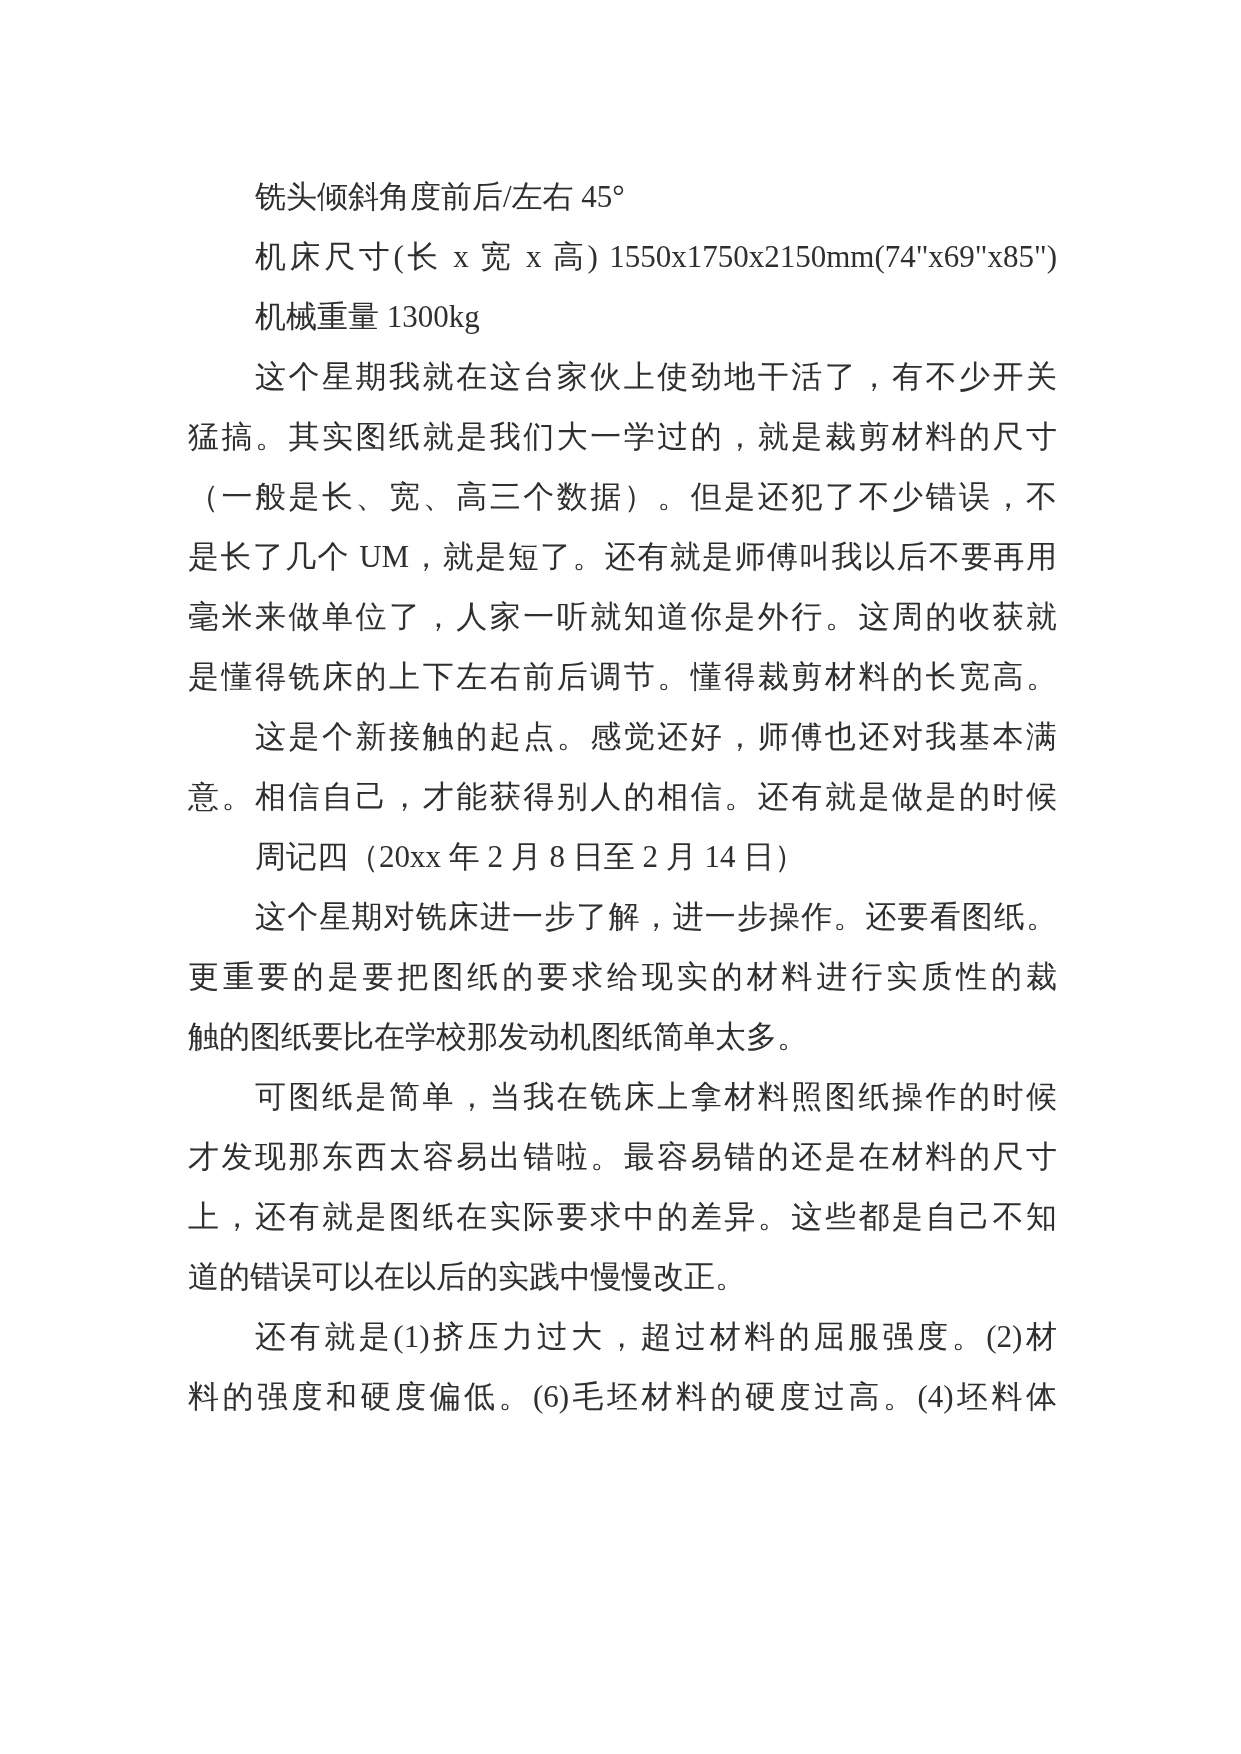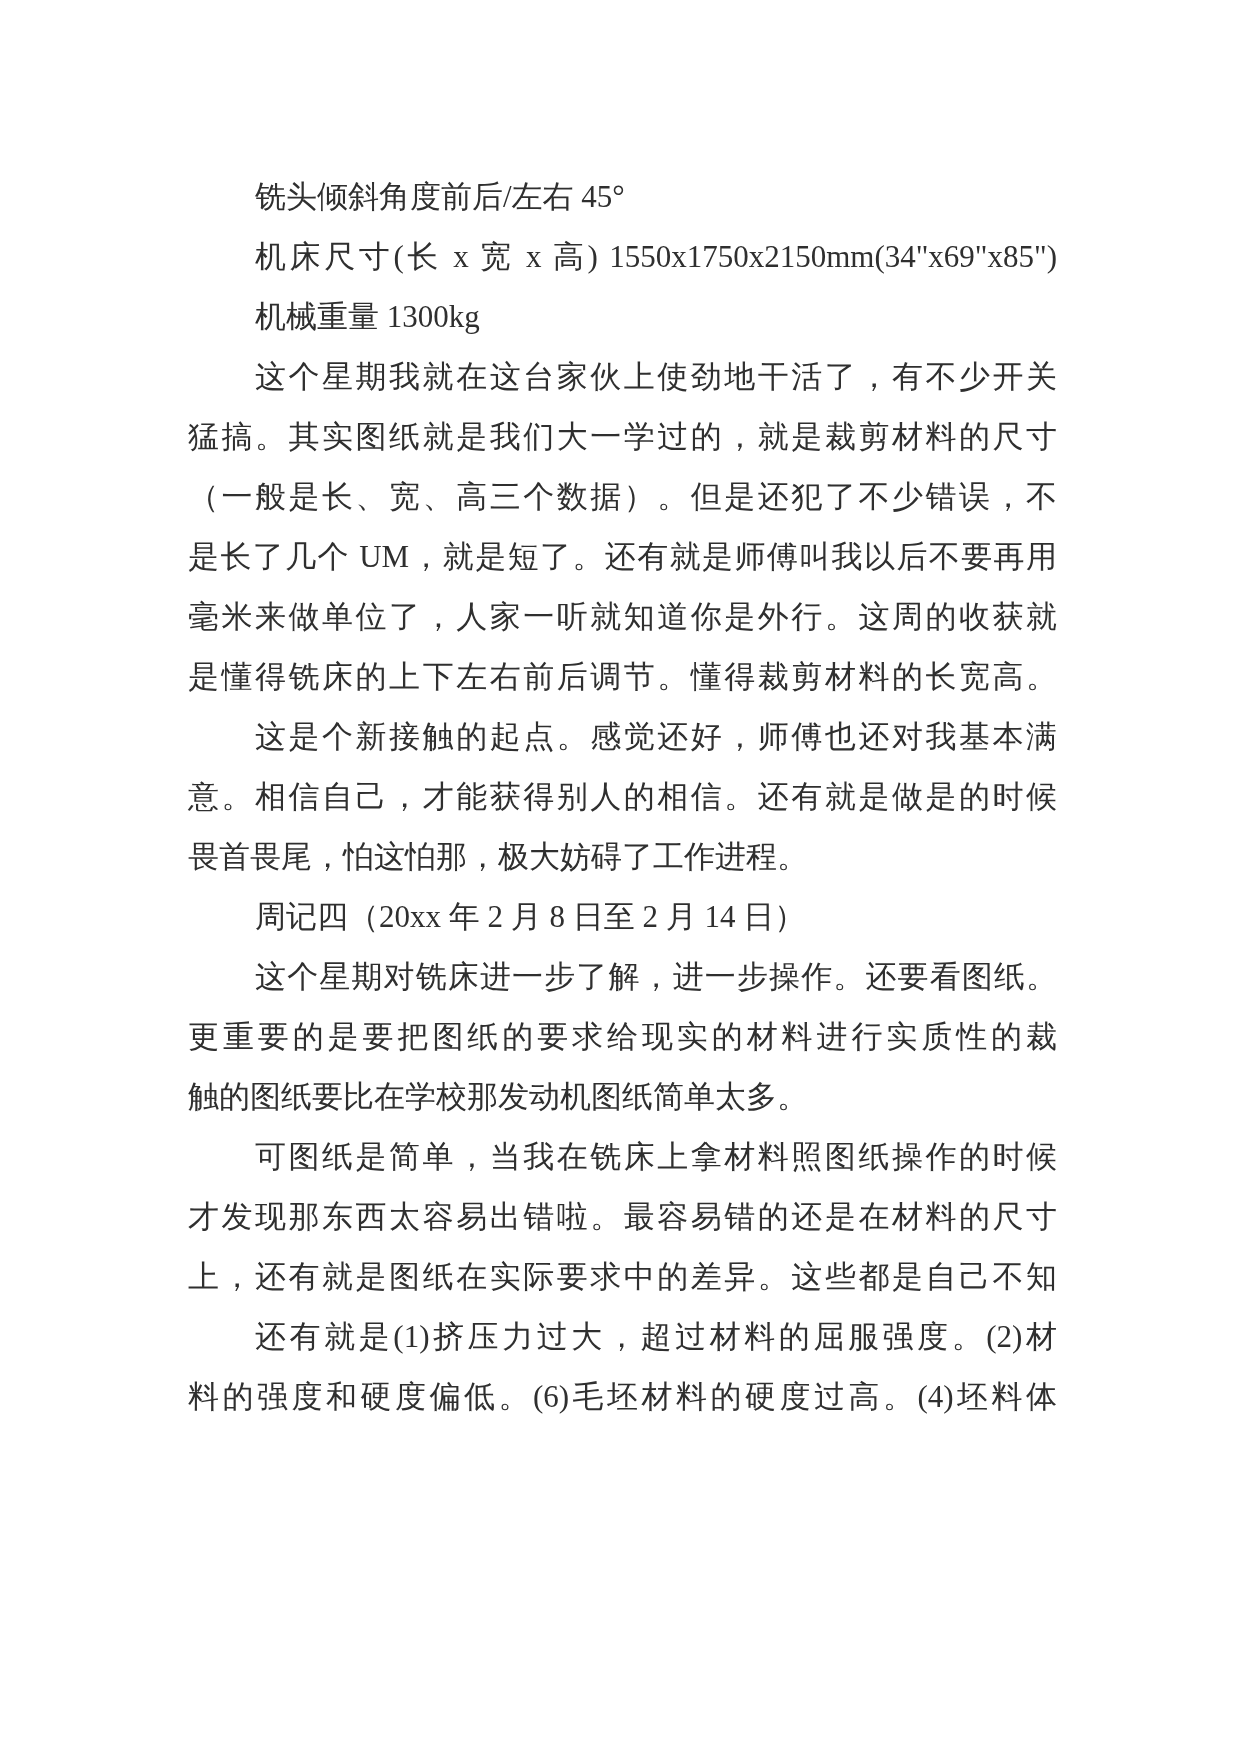--- a/index.html
+++ b/index.html
@@ -51,56 +51,56 @@
 <body>
 
 <div class="page">
   <div class="text-block">
 
     <div class="paragraph">
       <div class="line indent">铣头倾斜角度前后/左右 45°</div>
     </div>
 
     <div class="paragraph">
-      <div class="line indent jl">机床尺寸(长 x 宽 x 高)  1550x1750x2150mm(34"x69"x85")</div>
+      <div class="line indent jl">机床尺寸(长 x 宽 x 高)  1550x1750x2150mm(74"x69"x85")</div>
     </div>
 
     <div class="paragraph">
       <div class="line indent">机械重量 1300kg</div>
     </div>
 
     <div class="paragraph">
       <div class="line indent jl">这个星期我就在这台家伙上使劲地干活了，有不少开关</div>
       <div class="line jl">猛搞。其实图纸就是我们大一学过的，就是裁剪材料的尺寸</div>
       <div class="line jl">（一般是长、宽、高三个数据）。但是还犯了不少错误，不</div>
       <div class="line jl">是长了几个 UM，就是短了。还有就是师傅叫我以后不要再用</div>
       <div class="line jl">毫米来做单位了，人家一听就知道你是外行。这周的收获就</div>
       <div class="line jl">是懂得铣床的上下左右前后调节。懂得裁剪材料的长宽高。</div>
     </div>
 
     <div class="paragraph">
       <div class="line indent jl">这是个新接触的起点。感觉还好，师傅也还对我基本满</div>
       <div class="line jl">意。相信自己，才能获得别人的相信。还有就是做是的时候</div>
-      <div class="line">畏首畏尾，怕这怕那，极大妨碍了工作进程。</div>
     </div>
 
     <div class="paragraph">
       <div class="line indent">周记四（20xx 年 2 月 8 日至 2 月 14 日）</div>
     </div>
 
     <div class="paragraph">
       <div class="line indent jl">这个星期对铣床进一步了解，进一步操作。还要看图纸。</div>
       <div class="line jl">更重要的是要把图纸的要求给现实的材料进行实质性的裁</div>
       <div class="line">触的图纸要比在学校那发动机图纸简单太多。</div>
     </div>
 
     <div class="paragraph">
       <div class="line indent jl">可图纸是简单，当我在铣床上拿材料照图纸操作的时候</div>
       <div class="line jl">才发现那东西太容易出错啦。最容易错的还是在材料的尺寸</div>
       <div class="line jl">上，还有就是图纸在实际要求中的差异。这些都是自己不知</div>
+      <div class="line">道的错误可以在以后的实践中慢慢改正。</div>
     </div>
 
     <div class="paragraph">
       <div class="line indent jl">还有就是(1)挤压力过大，超过材料的屈服强度。(2)材</div>
       <div class="line jl">料的强度和硬度偏低。(6)毛坯材料的硬度过高。(4)坯料体</div>
     </div>
 
   </div>
 </div>
 

